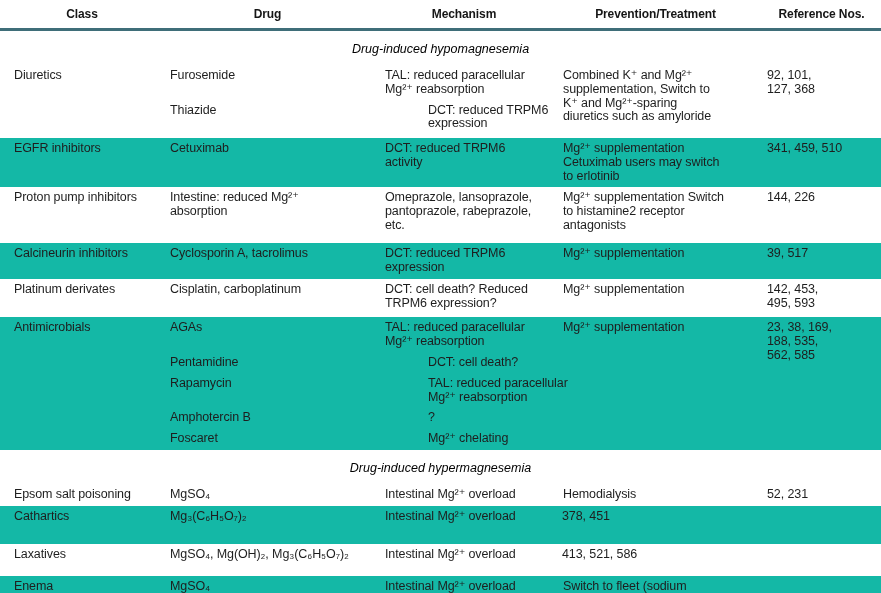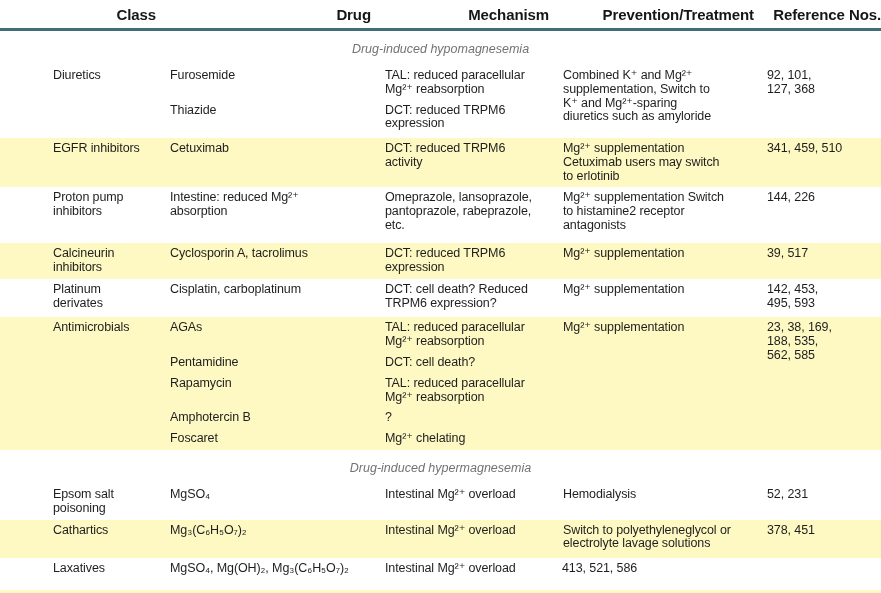--- a/index.html
+++ b/index.html
@@ -14,51 +14,51 @@
   .header {
     display: grid;
     grid-template-columns: 156px 215px 178px 205px 127px;
     align-items: center;
     height: 31px;
     border-bottom: 3px solid #3f6e79;
     background: #ffffff;
   }
   .header .h {
     font-weight: bold;
-    font-size: 15px;
-    text-align: right;
+    font-size: 12px;
+    text-align: center;
     color: #161616;
     letter-spacing: -0.1px;
     padding-left: 8px;
   }
 
   .section-title {
     text-align: center;
     font-style: italic;
     font-size: 12.5px;
     padding: 11px 0 9px 0;
-    color: #737373;
+    color: #000000;
   }
 
   .row {
     display: grid;
     grid-template-columns: 156px 393px 205px 127px;
     padding: 4px 0 4px 0;
   }
-  .row.blue { background: #fef9c3; }
+  .row.blue { background: #14b8a6; }
 
   .cell {
     font-size: 12.5px;
     line-height: 13.8px;
     white-space: pre-line;
     letter-spacing: -0.1px;
   }
-  .c-class { padding-left: 14px; padding-right: 6px; margin-left: 39px; }
+  .c-class { padding-left: 14px; padding-right: 6px; }
   .pair { display: grid; grid-template-columns: 215px 178px; }
-  .pair + .pair { margin-top: 7px; }
+  .pair + .pair { margin-top: 7px; gap: 43px; }
   .p-drug  { padding-left: 14px; padding-right: 8px; }
   .p-mech  { padding-left: 14px; padding-right: 2px; }
   .c-prev  { padding-left: 14px; padding-right: 2px; }
   .c-refs  { padding-left: 13px; padding-right: 20px; }
 </style>
 </head>
 <body>
 
 <div class="table">
 
@@ -199,22 +199,20 @@
   </div>
 
   <div class="row blue" style="min-height:38px">
     <div class="cell c-class">Cathartics</div>
     <div class="pairs">
       <div class="pair">
         <div class="cell p-drug">Mg₃(C₆H₅O₇)₂</div>
         <div class="cell p-mech">Intestinal Mg²⁺ overload</div>
       </div>
     </div>
-    <div class="cell c-prev">Switch to polyethyleneglycol or
-electrolyte lavage solutions</div>
     <div class="cell c-refs">378, 451</div>
   </div>
 
   <div class="row" style="min-height:32px">
     <div class="cell c-class">Laxatives</div>
     <div class="pairs">
       <div class="pair">
         <div class="cell p-drug">MgSO₄, Mg(OH)₂, Mg₃(C₆H₅O₇)₂</div>
         <div class="cell p-mech">Intestinal Mg²⁺ overload</div>
       </div>

